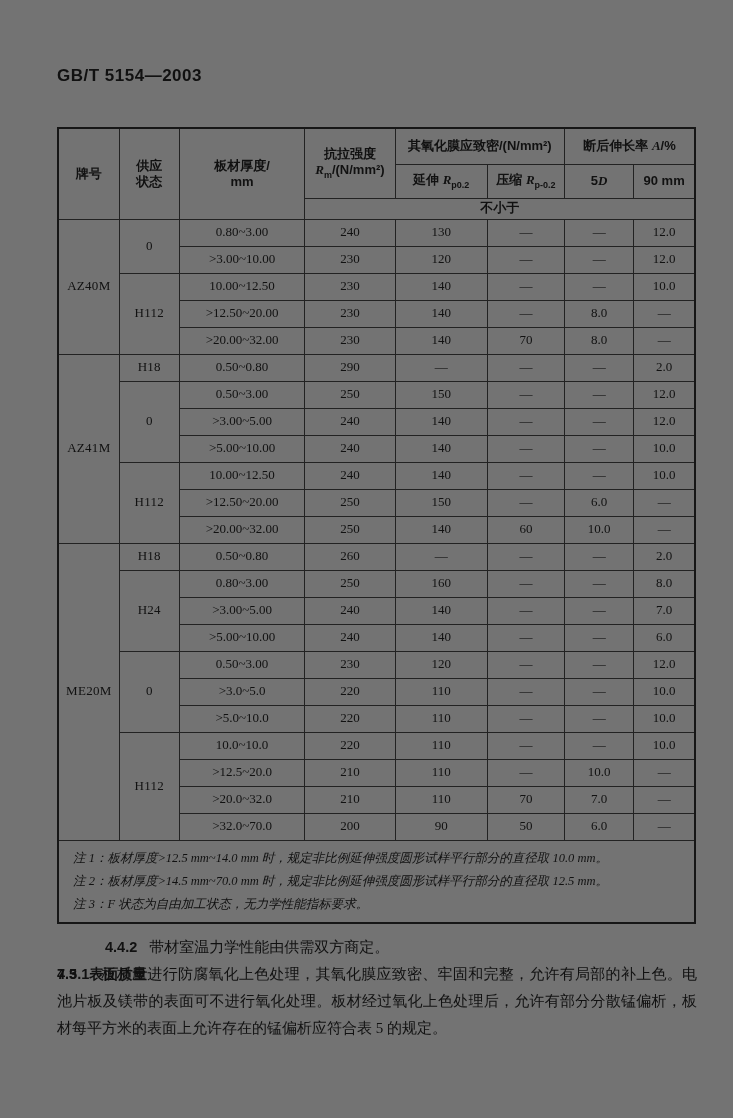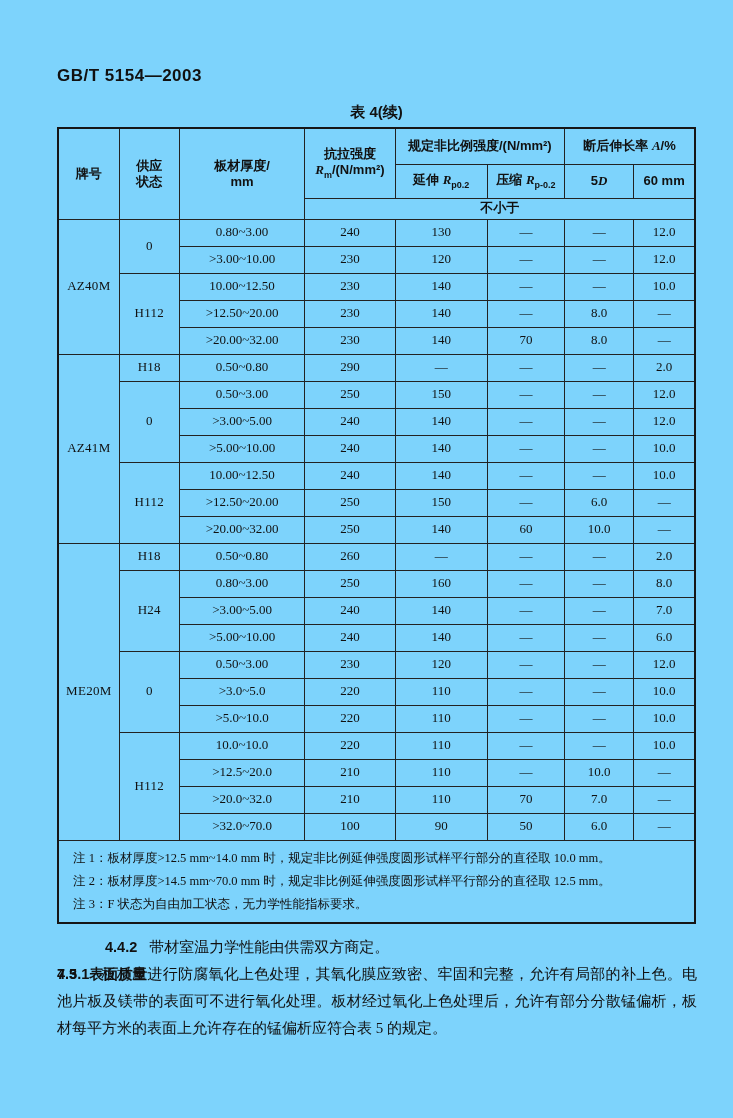--- a/index.html
+++ b/index.html
@@ -1,20 +1,20 @@
 <!DOCTYPE html>
 <html><head>
 <meta charset="utf-8">
 <style>
   * { margin:0; padding:0; box-sizing:border-box; }
   html,body { background:#e8e8e8; }
   .page {
     position:relative;
     width:733px; height:1118px;
-    background:#7dd3fc;
+    background:#737373;
     color:#111;
     font-family:"Liberation Serif","DejaVu Serif",serif;
     overflow:hidden;
   }
   .doc-number {
     position:absolute; left:57px; top:66px;
     font-size:17px; font-weight:bold; letter-spacing:0.5px;
     font-family:"Liberation Sans","DejaVu Sans",sans-serif;
   }
   .table-caption {
@@ -42,21 +42,21 @@
   thead tr.hrow1 { height:36px; }
   thead tr.hrow2 { height:34px; }
   thead tr.hrow3 { height:21px; }
   tbody tr { height:27px; }
   td.grade-cell, td.state-cell { font-size:13px; letter-spacing:0.3px; }
   sub { font-size:9px; }
   i { font-family:"Liberation Serif","DejaVu Serif",serif; }
   .hline { display:block; }
   tfoot td.notes-cell {
     height:80px; text-align:left; vertical-align:middle;
-    padding:6px 22px 6px 14px; white-space:normal;
+    padding:6px 22px 6px 14px; white-space:normal;font-style:italic;
   }
   .note-line {
     font-size:12.5px; line-height:23px; white-space:nowrap;
   }
   .para {
     position:absolute; left:57px; width:640px;
     font-size:15px; line-height:27px;
   }
   .para .pnum {
     font-weight:bold; margin-right:12px;
@@ -68,21 +68,20 @@
   .p45 .ptitle { font-weight:bold; font-family:Liberation Mono, monospace; font-size:14.5px; }
   .p451 { top:961px; text-align:justify; }
 </style>
 </head>
 <body>
 
 <div class="page">
 
   <div class="doc-number">GB/T 5154—2003</div>
 
-  <div class="table-caption">表 4(续)</div>
 
   <table class="spec">
     <colgroup>
       <col style="width:61px">
         <col style="width:60px">
         <col style="width:125px">
         <col style="width:90px">
       <col style="width:92px">
         <col style="width:77px">
         <col style="width:69px">
@@ -96,28 +95,28 @@
           <span class="hline">状态</span>
         </th>
         <th rowspan="3">
           <span class="hline">板材厚度/</span>
           <span class="hline">mm</span>
         </th>
         <th rowspan="2">
           <span class="hline">抗拉强度</span>
           <span class="hline"><i>R</i><sub>m</sub><span>/(N/mm²)</span></span>
         </th>
-        <th colspan="2"><span>规定非比例强度/(N/mm²)</span></th>
+        <th colspan="2"><span>其氧化膜应致密/(N/mm²)</span></th>
         <th colspan="2"><span>断后伸长率 </span><i>A</i><span>/%</span></th>
       </tr>
       <tr class="hrow2">
         <th><span>延伸 </span><i>R</i><sub>p0.2</sub></th>
         <th><span>压缩 </span><i>R</i><sub>p-0.2</sub></th>
         <th><span>5</span><i>D</i></th>
-        <th><span>60 mm</span></th>
+        <th><span>90 mm</span></th>
       </tr>
       <tr class="hrow3">
         <th colspan="5"><span>不小于</span></th>
       </tr>
     </thead>
     <tbody id="table-body">
         <tr>
           <td rowspan="5" class="grade-cell">AZ40M</td>
           <td rowspan="2" class="state-cell">0</td>
           <td class="thickness-cell">0.80~3.00</td>
@@ -300,21 +299,21 @@
         <tr>
           <td class="thickness-cell">&gt;20.0~32.0</td>
           <td class="value-cell">210</td>
           <td class="value-cell">110</td>
           <td class="value-cell">70</td>
           <td class="value-cell">7.0</td>
           <td class="value-cell">—</td>
         </tr>
         <tr>
           <td class="thickness-cell">&gt;32.0~70.0</td>
-          <td class="value-cell">100</td>
+          <td class="value-cell">200</td>
           <td class="value-cell">90</td>
           <td class="value-cell">50</td>
           <td class="value-cell">6.0</td>
           <td class="value-cell">—</td>
         </tr>
       </tbody>
     <tfoot>
       <tr>
         <td colspan="8" class="notes-cell">
           <div class="note-line">注 1：板材厚度&gt;12.5 mm~14.0 mm 时，规定非比例延伸强度圆形试样平行部分的直径取 10.0 mm。</div>

